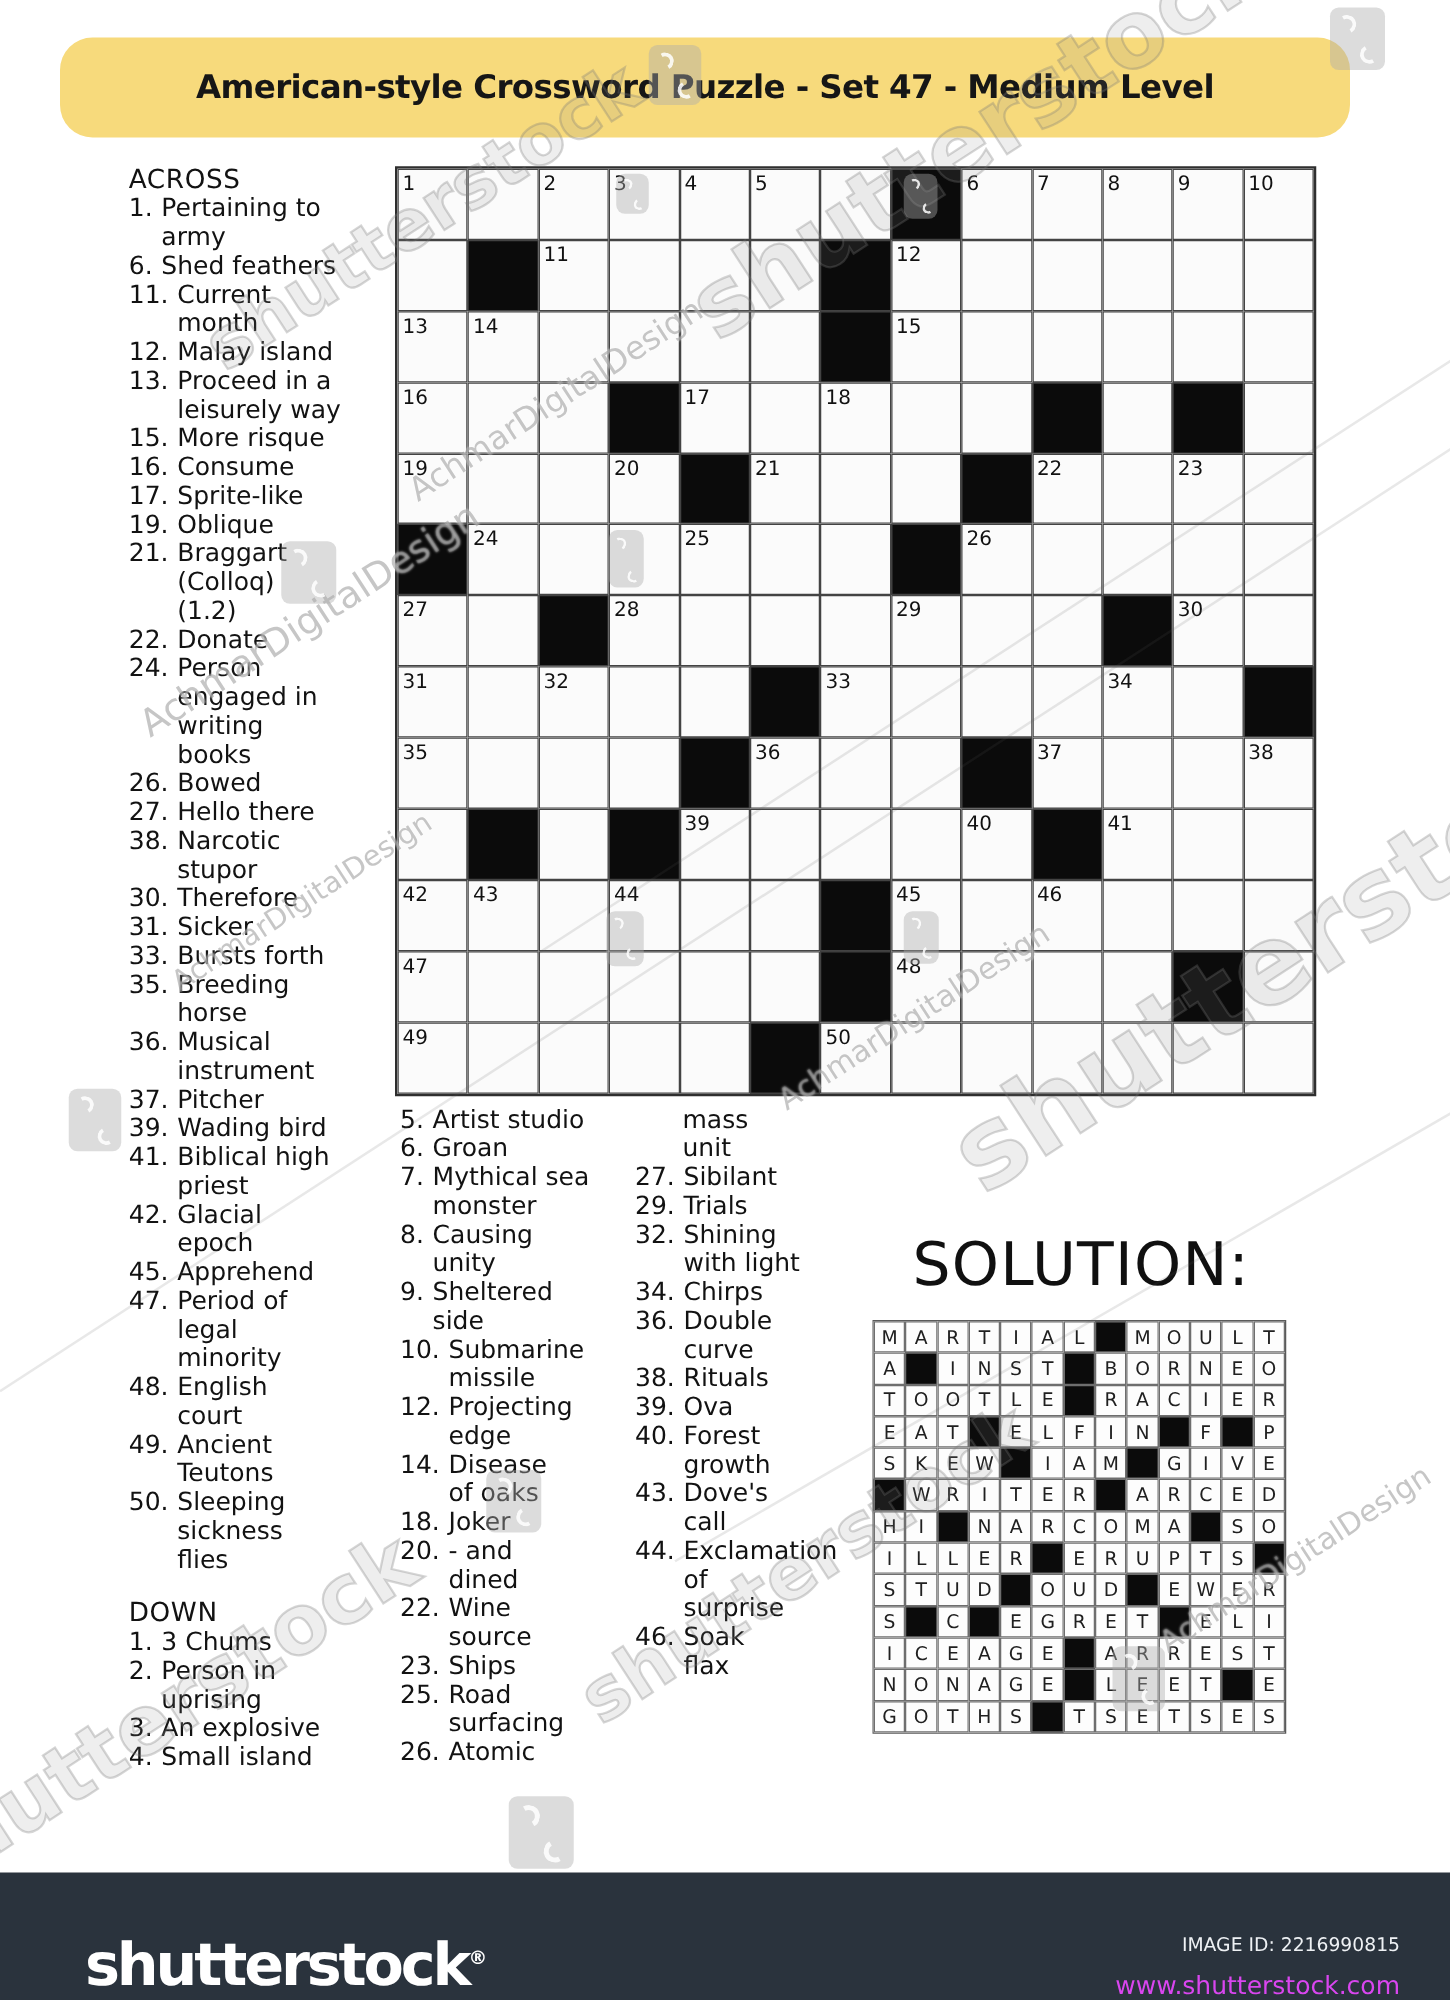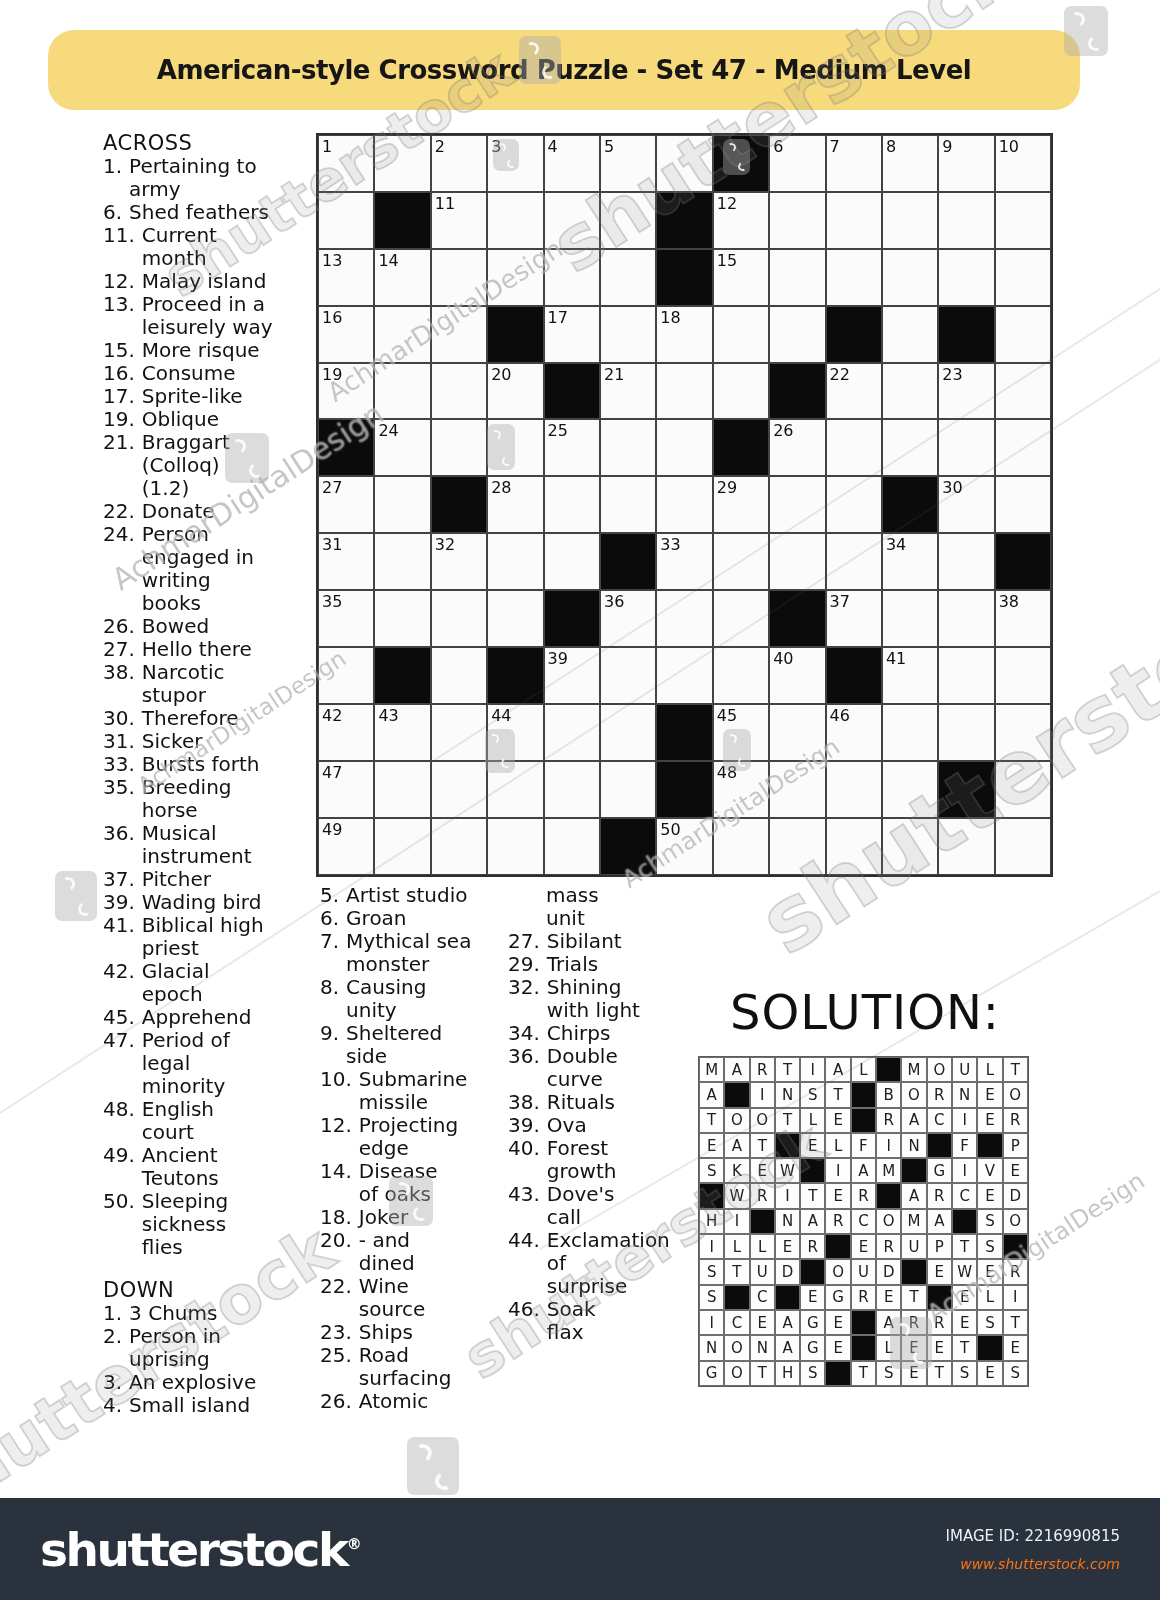--- a/index.html
+++ b/index.html
@@ -50,27 +50,27 @@
        color:rgba(112,112,112,0.40);text-shadow:0 0 2px rgba(255,255,255,0.8);}
   .wline{position:absolute;height:2px;background:rgba(90,90,90,0.14);transform-origin:left center;}
   .badge{position:absolute;background:rgba(172,172,172,0.42);border-radius:7px;}
   .badge .arc{position:absolute;border-radius:50%;border:0.9em solid rgba(255,255,255,0.85);
               width:3.4em;height:3.4em;box-sizing:border-box;}
   .badge .a1{left:14%;top:12%;border-left-color:transparent;border-bottom-color:transparent;transform:rotate(15deg);}
   .badge .a2{right:12%;bottom:10%;border-right-color:transparent;border-top-color:transparent;transform:rotate(15deg);}
 
   
   .footer{position:absolute;left:0;top:1498px;width:1160px;height:102px;background:#2a333d;
-          display:flex;align-items:center;justify-content:space-between;box-sizing:border-box;
-          padding:0 40px 0 40px;z-index:10;}
+          display:flex;align-items:flex-end;justify-content:space-between;box-sizing:border-box;
+          padding:0 40px 0 68px;z-index:10;}
   .logo{color:#ffffff;font-size:47px;font-weight:bold;letter-spacing:-2.5px;}
   .logo sup{font-size:15px;letter-spacing:0;}
   .meta{text-align:right;}
   .meta .id{font-size:15px;color:#eef1f4;margin-bottom:11px;}
-  .meta .url{font-size:14px;color:#f97316;font-style:italic;}
+  .meta .url{font-size:20px;color:#d946ef;}
 </style>
 </head>
 <body>
 
 <div class="page">
 
   <div class="banner">
     <span class="ttl">American-style Crossword Puzzle - Set 47 - Medium Level</span>
   </div>
 

